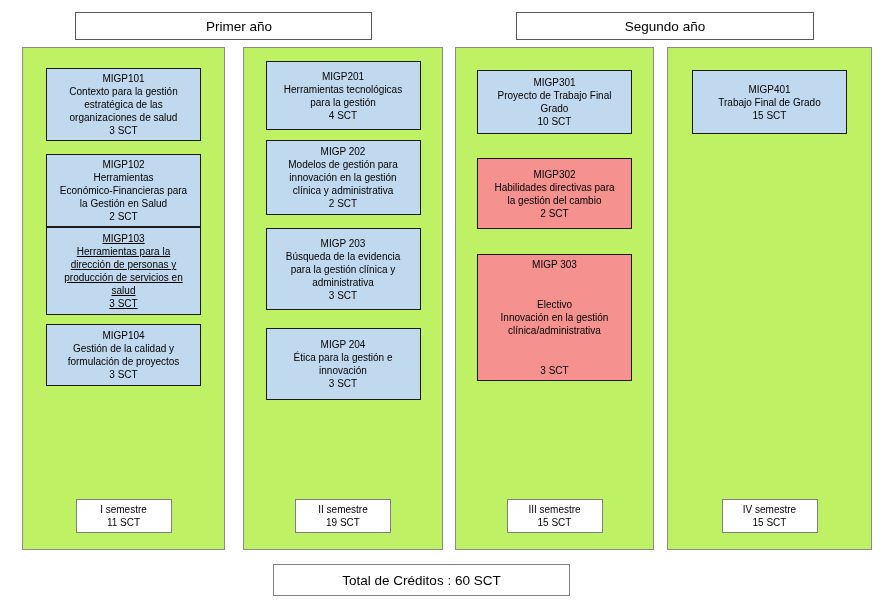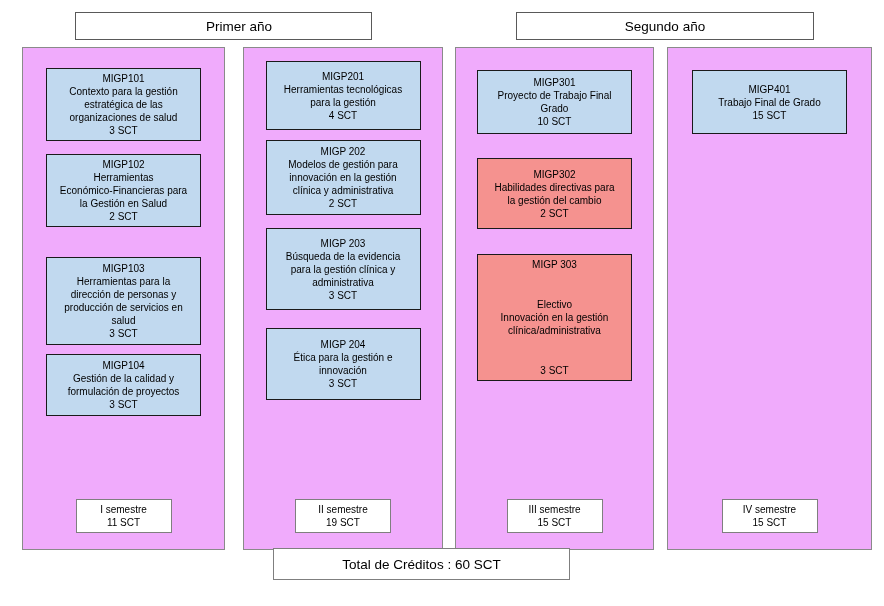--- a/index.html
+++ b/index.html
@@ -22,21 +22,21 @@
     align-items: center;
     justify-content: center;
     font-size: 13.5px;
     box-sizing: border-box;
   }
   .column {
     position: absolute;
     top: 47px;
     height: 503px;
     border: 1.5px solid #8a8a8a;
-    background: #f0abfc;
+    background: #bef264;
     box-sizing: border-box;
   }
   .courses { width: 100%; }
   .course {
     width: 155px;
     margin: 0 auto;
     box-sizing: border-box;
     border: 1px solid #1a1a1a;
     background: var(--course-core, #C1D9EF);
     display: flex;
@@ -64,21 +64,21 @@
     flex-direction: column;
     justify-content: center;
     align-items: center;
     text-align: center;
     font-size: 10px;
     line-height: 1.35;
   }
   .total-box {
     position: absolute;
     left: 273px;
-    top: 548px;
+    top: 564px;
     width: 297px;
     height: 32px;
     box-sizing: border-box;
     border: 1.5px solid #7f7f7f;
     background: #ffffff;
     display: flex;
     align-items: center;
     justify-content: center;
     font-size: 13.5px;
   }
@@ -104,21 +104,21 @@
 organizaciones de salud</span>
         <span class="credits">3 SCT</span>
       </div>
       <div class="course core" style="margin-top:13px;min-height:71px;">
         <span class="code">MIGP102</span>
         <span class="name">Herramientas
 Económico-Financieras para
 la Gestión en Salud</span>
         <span class="credits">2 SCT</span>
       </div>
-      <div class="course core" style="margin-top:30px;min-height:88px;">
+      <div class="course core" style="margin-top:0;min-height:88px;text-decoration:underline;">
         <span class="code">MIGP103</span>
         <span class="name">Herramientas para la
 dirección de personas y
 producción de servicios en
 salud</span>
         <span class="credits">3 SCT</span>
       </div>
       <div class="course core" style="margin-top:9px;min-height:62px;">
         <span class="code">MIGP104</span>
         <span class="name">Gestión de la calidad y

